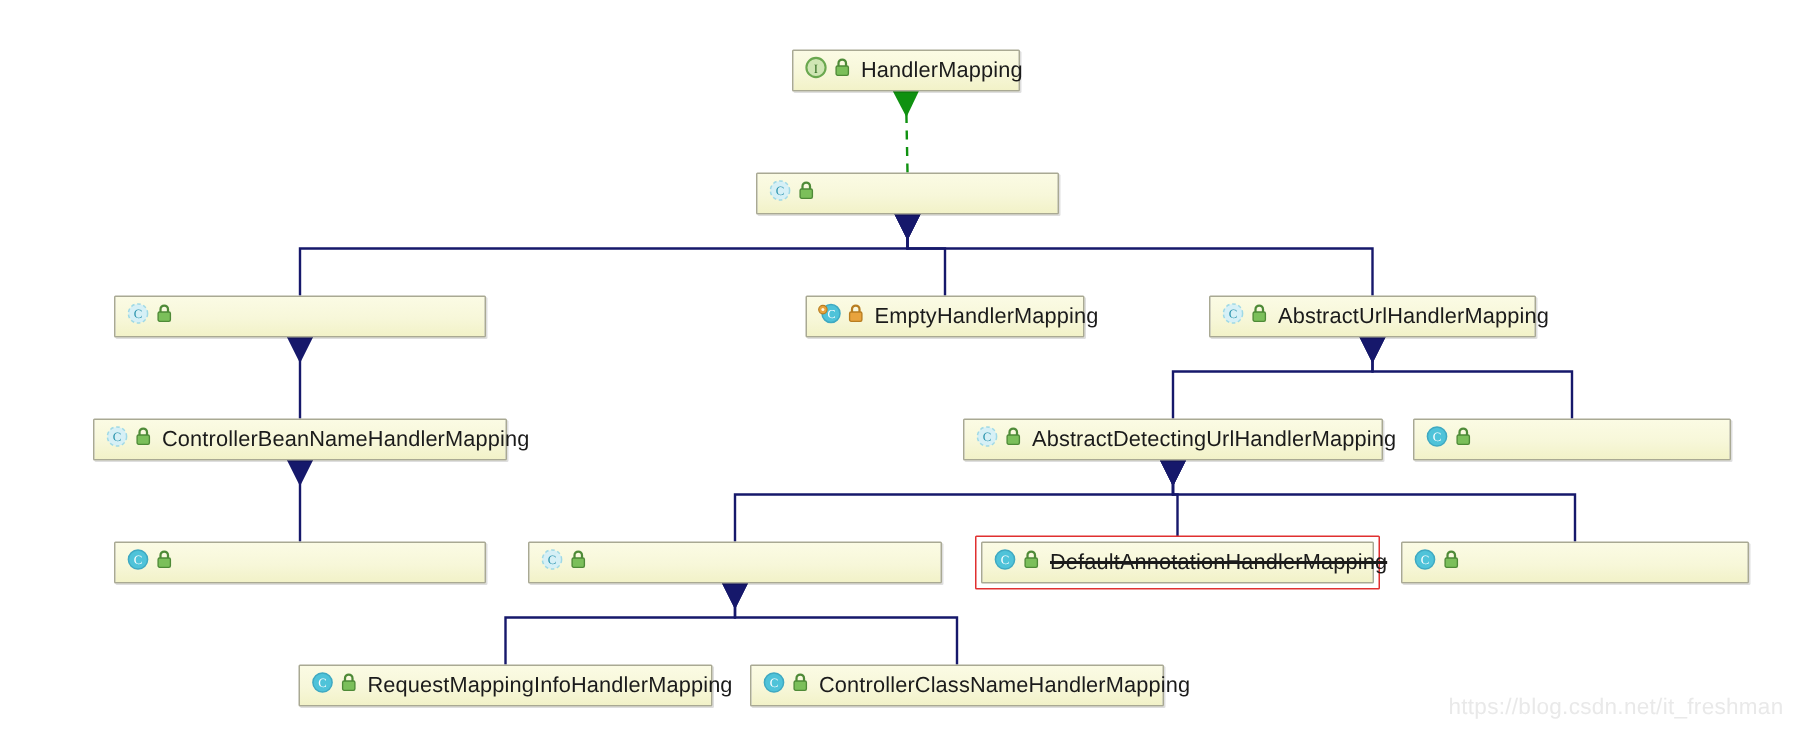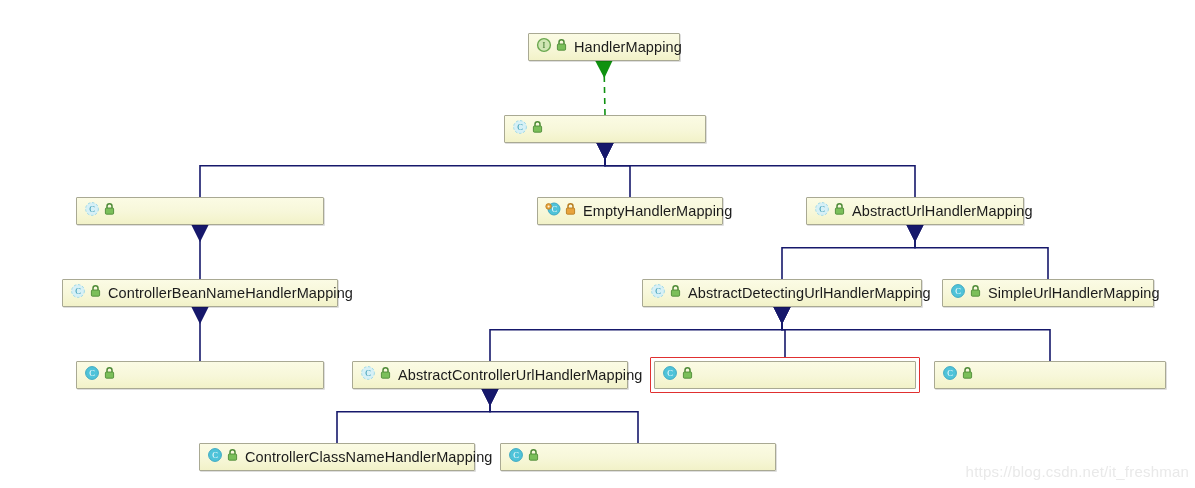--- a/index.html
+++ b/index.html
@@ -205,53 +205,52 @@
       </div>
       <div class="node" style="left: 942px; top: 279px; width: 212px;">
         <span class="icon"><svg class="kind-icon" viewBox="0 0 16 16">
             <circle cx="8" cy="8" r="6.4" fill="#4fc3d9" stroke="#3fa9c2" stroke-width="1"></circle>
             <text x="8" y="11.3" text-anchor="middle" font-family="Liberation Serif, serif" font-size="8.5" fill="#ffffff">C</text>
           </svg></span>
         <span class="icon"><svg class="vis-icon" viewBox="0 0 13 14">
             <path d="M4 6 V4.2 a2.5 2.5 0 0 1 5 0 V6" fill="none" stroke="#4e8a37" stroke-width="1.5"></path>
             <rect x="2.4" y="6" width="8.2" height="6.2" rx="1" fill="#7bbf5a" stroke="#4e8a37" stroke-width="0.9"></rect>
           </svg></span>
-        <span class="label">SimpleUrlHandlerMapping</span>
       </div>
       <div class="node" style="left: 76px; top: 361px; width: 248px;">
         <span class="icon"><svg class="kind-icon" viewBox="0 0 16 16">
             <circle cx="8" cy="8" r="6.4" fill="#4fc3d9" stroke="#3fa9c2" stroke-width="1"></circle>
             <text x="8" y="11.3" text-anchor="middle" font-family="Liberation Serif, serif" font-size="8.5" fill="#ffffff">C</text>
           </svg></span>
         <span class="icon"><svg class="vis-icon" viewBox="0 0 13 14">
             <path d="M4 6 V4.2 a2.5 2.5 0 0 1 5 0 V6" fill="none" stroke="#4e8a37" stroke-width="1.5"></path>
             <rect x="2.4" y="6" width="8.2" height="6.2" rx="1" fill="#7bbf5a" stroke="#4e8a37" stroke-width="0.9"></rect>
           </svg></span>
       </div>
       <div class="node" style="left: 352px; top: 361px; width: 276px;">
         <span class="icon"><svg class="kind-icon" viewBox="0 0 16 16">
             <circle cx="8" cy="8" r="6.4" fill="#d6f0f6" stroke="#9fd9e6" stroke-width="1" stroke-dasharray="2.4 1.8"></circle>
             <text x="8" y="11.3" text-anchor="middle" font-family="Liberation Serif, serif" font-size="8.5" fill="#2a93ad">C</text>
           </svg></span>
         <span class="icon"><svg class="vis-icon" viewBox="0 0 13 14">
             <path d="M4 6 V4.2 a2.5 2.5 0 0 1 5 0 V6" fill="none" stroke="#4e8a37" stroke-width="1.5"></path>
             <rect x="2.4" y="6" width="8.2" height="6.2" rx="1" fill="#7bbf5a" stroke="#4e8a37" stroke-width="0.9"></rect>
           </svg></span>
-        <span class="label">AbstractControllerUrlHandlerMapping</span>
       </div>
       <div class="sel-wrap" style="left: 650px; top: 357px; width: 270px;">
         <div class="node selected">
           <span class="icon"><svg class="kind-icon" viewBox="0 0 16 16">
               <circle cx="8" cy="8" r="6.4" fill="#4fc3d9" stroke="#3fa9c2" stroke-width="1"></circle>
               <text x="8" y="11.3" text-anchor="middle" font-family="Liberation Serif, serif" font-size="8.5" fill="#ffffff">C</text>
             </svg></span>
           <span class="icon"><svg class="vis-icon" viewBox="0 0 13 14">
               <path d="M4 6 V4.2 a2.5 2.5 0 0 1 5 0 V6" fill="none" stroke="#4e8a37" stroke-width="1.5"></path>
               <rect x="2.4" y="6" width="8.2" height="6.2" rx="1" fill="#7bbf5a" stroke="#4e8a37" stroke-width="0.9"></rect>
             </svg></span>
+          <span class="label deprecated">DefaultAnnotationHandlerMapping</span>
         </div>
       </div>
       <div class="node" style="left: 934px; top: 361px; width: 232px;">
         <span class="icon"><svg class="kind-icon" viewBox="0 0 16 16">
             <circle cx="8" cy="8" r="6.4" fill="#4fc3d9" stroke="#3fa9c2" stroke-width="1"></circle>
             <text x="8" y="11.3" text-anchor="middle" font-family="Liberation Serif, serif" font-size="8.5" fill="#ffffff">C</text>
           </svg></span>
         <span class="icon"><svg class="vis-icon" viewBox="0 0 13 14">
             <path d="M4 6 V4.2 a2.5 2.5 0 0 1 5 0 V6" fill="none" stroke="#4e8a37" stroke-width="1.5"></path>
             <rect x="2.4" y="6" width="8.2" height="6.2" rx="1" fill="#7bbf5a" stroke="#4e8a37" stroke-width="0.9"></rect>
@@ -259,28 +258,29 @@
       </div>
       <div class="node" style="left: 199px; top: 443px; width: 276px;">
         <span class="icon"><svg class="kind-icon" viewBox="0 0 16 16">
             <circle cx="8" cy="8" r="6.4" fill="#4fc3d9" stroke="#3fa9c2" stroke-width="1"></circle>
             <text x="8" y="11.3" text-anchor="middle" font-family="Liberation Serif, serif" font-size="8.5" fill="#ffffff">C</text>
           </svg></span>
         <span class="icon"><svg class="vis-icon" viewBox="0 0 13 14">
             <path d="M4 6 V4.2 a2.5 2.5 0 0 1 5 0 V6" fill="none" stroke="#4e8a37" stroke-width="1.5"></path>
             <rect x="2.4" y="6" width="8.2" height="6.2" rx="1" fill="#7bbf5a" stroke="#4e8a37" stroke-width="0.9"></rect>
           </svg></span>
+        <span class="label">RequestMappingInfoHandlerMapping</span>
+      </div>
+      <div class="node" style="left: 500px; top: 443px; width: 276px;">
+        <span class="icon"><svg class="kind-icon" viewBox="0 0 16 16">
+            <circle cx="8" cy="8" r="6.4" fill="#4fc3d9" stroke="#3fa9c2" stroke-width="1"></circle>
+            <text x="8" y="11.3" text-anchor="middle" font-family="Liberation Serif, serif" font-size="8.5" fill="#ffffff">C</text>
+          </svg></span>
+        <span class="icon"><svg class="vis-icon" viewBox="0 0 13 14">
+            <path d="M4 6 V4.2 a2.5 2.5 0 0 1 5 0 V6" fill="none" stroke="#4e8a37" stroke-width="1.5"></path>
+            <rect x="2.4" y="6" width="8.2" height="6.2" rx="1" fill="#7bbf5a" stroke="#4e8a37" stroke-width="0.9"></rect>
+          </svg></span>
         <span class="label">ControllerClassNameHandlerMapping</span>
-      </div>
-      <div class="node" style="left: 500px; top: 443px; width: 276px;">
-        <span class="icon"><svg class="kind-icon" viewBox="0 0 16 16">
-            <circle cx="8" cy="8" r="6.4" fill="#4fc3d9" stroke="#3fa9c2" stroke-width="1"></circle>
-            <text x="8" y="11.3" text-anchor="middle" font-family="Liberation Serif, serif" font-size="8.5" fill="#ffffff">C</text>
-          </svg></span>
-        <span class="icon"><svg class="vis-icon" viewBox="0 0 13 14">
-            <path d="M4 6 V4.2 a2.5 2.5 0 0 1 5 0 V6" fill="none" stroke="#4e8a37" stroke-width="1.5"></path>
-            <rect x="2.4" y="6" width="8.2" height="6.2" rx="1" fill="#7bbf5a" stroke="#4e8a37" stroke-width="0.9"></rect>
-          </svg></span>
       </div>
     </div>
 
   <div class="watermark">https://blog.csdn.net/it_freshman</div>
 </div>
 
 </body></html>

